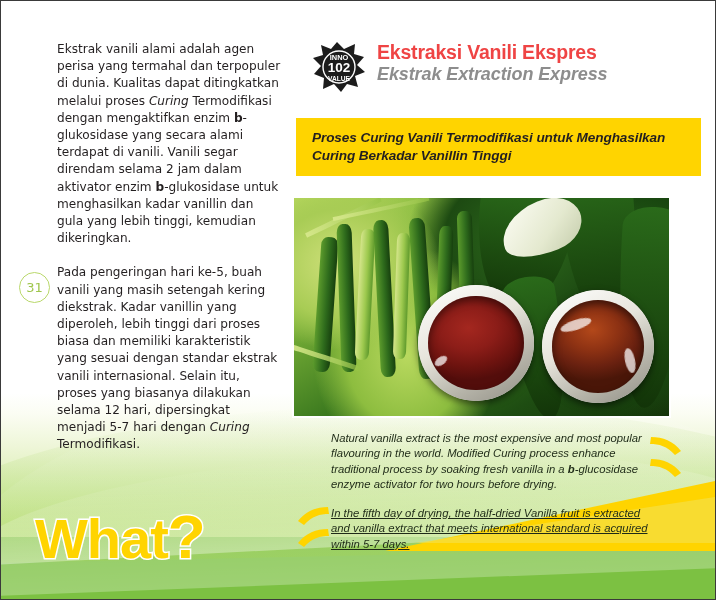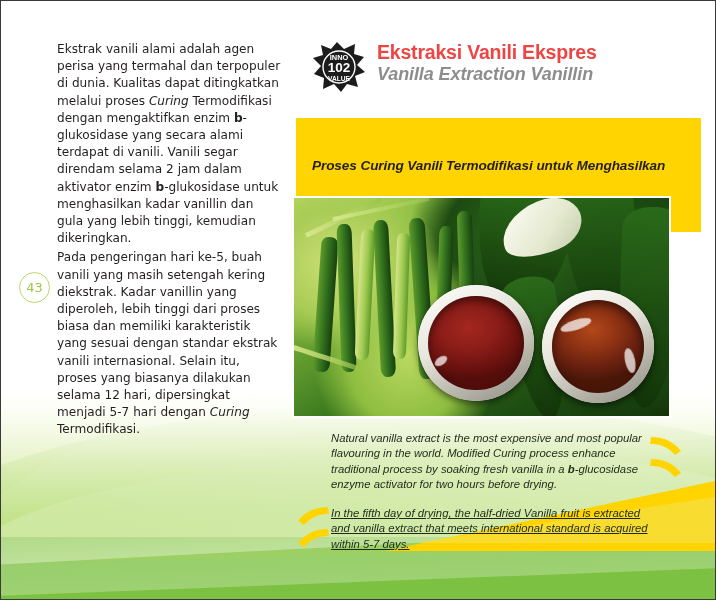--- a/index.html
+++ b/index.html
@@ -104,21 +104,21 @@
     width: 224px;
     z-index: 5;
   }
   .body-par {
     font-family: "DejaVu Sans", sans-serif;
     font-size: 12.1px;
     line-height: 17.2px;
     color: #231f20;
     text-align: left;
   }
-  .body-par + .body-par { margin-top: 2px; }
+  .body-par + .body-par { margin-top: 17px; }
   .body-par i { }
   .body-par b { font-weight: 700; }
 
   .page-number {
     position: absolute;
     left: 18px; top: 271px;
     width: 31px; height: 31px;
     border: 1.4px solid #b9d86a;
     border-radius: 50%;
     color: #9fc64e;
@@ -177,21 +177,20 @@
     z-index: 5;
   }
   .banner-text {
     font-family: "Liberation Sans", sans-serif;
     font-style: italic;
     font-weight: 700;
     font-size: 13.6px;
     line-height: 17.5px;
     color: #231f20;
     letter-spacing: -0.1px;
-    margin-top: 28px;
   }
 
   
   .photo-frame {
     position: absolute;
     left: 291px; top: 195px;
     width: 379px; height: 222px;
     background: #fff;
     padding: 2px;
     z-index: 5;
@@ -318,40 +317,40 @@
 
   <div class="bg-white-top"></div>
   <div class="bg-green-gradient"></div>
   <div class="bg-bottom-solid"></div>
   <div class="swoosh-1"></div>
   <div class="swoosh-2"></div>
   <div class="swoosh-3"></div>
   <div class="yellow-wedge"></div>
   <div class="yellow-wedge-2"></div>
 
-  <div class="page-number">43</div>
+  <div class="page-number">31</div>
 
   <div class="left-col">
     <p class="body-par">Ekstrak vanili alami adalah agen perisa yang termahal dan terpopuler di dunia. Kualitas dapat ditingkatkan melalui proses <i>Curing</i> Termodifikasi dengan mengaktifkan enzim <b>b</b>-glukosidase yang secara alami terdapat di vanili. Vanili segar direndam selama 2 jam dalam aktivator enzim <b>b</b>-glukosidase untuk menghasilkan kadar vanillin dan gula yang lebih tinggi, kemudian dikeringkan.</p>
     <p class="body-par">Pada pengeringan hari ke-5, buah vanili yang masih setengah kering diekstrak. Kadar vanillin yang diperoleh, lebih tinggi dari proses biasa dan memiliki karakteristik yang sesuai dengan standar ekstrak vanili internasional. Selain itu, proses yang biasanya dilakukan selama 12 hari, dipersingkat menjadi 5-7 hari dengan <i>Curing</i> Termodifikasi.</p>
   </div>
 
   <div class="header">
     <div class="badge">
       <svg width="56" height="56" viewBox="0 0 56 56" aria-hidden="true">
         <path d="M10 6 L20 10 L26 3 L33 10 L44 5 L43 15 L53 18 L46 26 L54 33 L44 37 L47 48 L36 45 L30 53 L23 45 L12 50 L13 39 L3 35 L10 27 L2 19 L12 16 Z" fill="#1c1c1c"></path>
         <circle cx="28" cy="28" r="16" fill="none" stroke="#ffffff" stroke-width="1.4"></circle>
         <text x="28" y="21" text-anchor="middle" fill="#ffffff" font-family="Liberation Sans, sans-serif" font-size="7.4" font-weight="700">INNO</text>
         <text x="28" y="32.5" text-anchor="middle" fill="#ffffff" font-family="Liberation Sans, sans-serif" font-size="13.5" font-weight="700">102</text>
         <text x="28" y="41.5" text-anchor="middle" fill="#ffffff" font-family="Liberation Sans, sans-serif" font-size="6.6" font-weight="700">VALUE</text>
       </svg>
     </div>
     <div class="header-texts">
       <div class="title-id">Ekstraksi Vanili Ekspres</div>
-      <div class="title-en">Vanilla Extraction Vanillin</div>
+      <div class="title-en">Ekstrak Extraction Express</div>
     </div>
   </div>
 
   <div class="yellow-banner">
     <div class="banner-text">Proses Curing Vanili Termodifikasi untuk Menghasilkan</div>
     <div class="banner-text">Curing Berkadar Vanillin Tinggi</div>
   </div>
 
   <div class="photo-frame">
     <div class="photo">
@@ -403,14 +402,15 @@
 
   <div class="en-block en-2">In the fifth day of drying, the half-dried Vanilla fruit is extracted and vanilla extract that meets international standard is acquired within 5-7 days.</div>
 
   <div class="accent left">
     <svg width="40" height="46" viewBox="0 0 40 46" aria-hidden="true">
       <path d="M36 4 C24 4 14 8 6 18 L12 22 C20 13 28 11 37 11 Z" fill="#ffd400"></path>
       <path d="M36 26 C24 26 14 30 6 40 L12 44 C20 35 28 33 37 33 Z" fill="#ffd400"></path>
     </svg>
   </div>
 
+  <div class="what-logo"><span>What</span><span class="qm">?</span></div>
 
 </div>
 
 </body></html>

